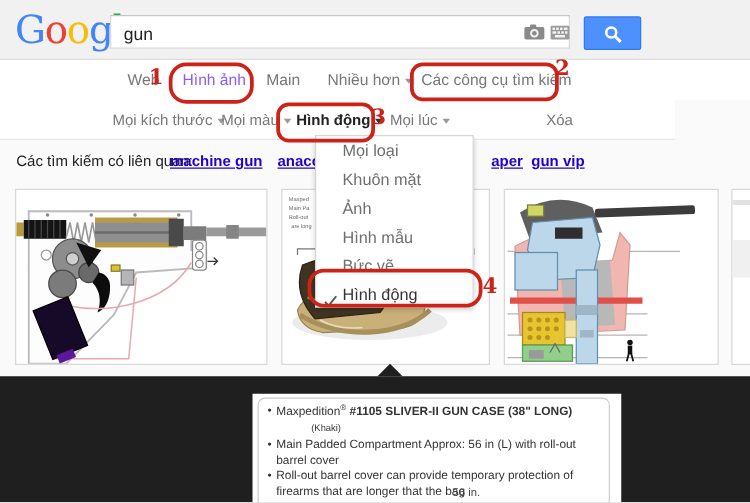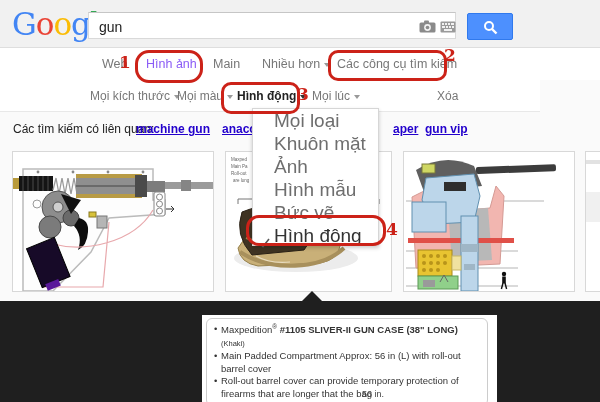--- a/index.html
+++ b/index.html
@@ -39,35 +39,35 @@
   .rel-prefix{color:#222;}
   .rel-link{color:#2200cc;font-weight:bold;text-decoration:underline;cursor:pointer;padding-left:20px;}
   
   .thumb{position:absolute;top:151px;height:139px;background:#fff;border:1px solid #d8d8d8;
          box-sizing:content-box;cursor:pointer;}
   .t1{left:12px;width:200px}.t2{left:225px;width:165px}.t3{left:403px;width:170px}.t4{left:585px;width:15px}
   .thumb svg{display:block}
   
   .menu{position:absolute;left:252px;top:108px;width:127px;height:138px;background:#fff;
         border:1px solid #d6d6d6;box-shadow:0 2px 4px rgba(0,0,0,.2);z-index:5;box-sizing:border-box;}
-  .menu .mi{position:relative;height:23px;line-height:23px;padding-left:21px;font-size:19px;color:#6e6e6e;cursor:pointer;}
+  .menu .mi{position:relative;height:23px;line-height:23px;padding-left:21px;font-size:13px;color:#6e6e6e;cursor:pointer;}
   .menu .checked{color:#333;}
   .check{position:absolute;left:6px;top:6px;}
   
   .panel{position:absolute;left:0;top:301px;width:600px;height:101px;background:#1f1f1f;}
   .panel-arrow{position:absolute;left:302px;top:291px;width:0;height:0;
                border-left:10px solid transparent;border-right:10px solid transparent;
                border-bottom:10px solid #1f1f1f;}
   .preview{position:absolute;left:202px;top:315px;width:295px;height:87px;background:#fff;}
   .spec-card{position:absolute;left:4px;top:3px;width:270px;border:1px solid #ccc;border-radius:6px;
              padding:4px 4px 4px 6px;font-size:9.5px;line-height:1.35;color:#333;}
   .bullet{padding-left:8px;position:relative;}
   .bullet::before{content:"•";position:absolute;left:1px;top:0;color:#333;}
   .b-bold{font-weight:bold;}
-  .b-small{font-size:7.5px;}
+  .b-small{font-size:7.5px;margin-left:28px;}
   .sup{font-size:6.5px;vertical-align:super;}
   .dim-label{position:absolute;left:160px;top:74px;font-size:9px;color:#444;}
   
   .ann{position:absolute;border:3px solid #cc2218;border-radius:14px;z-index:9;pointer-events:none;}
   .a1{left:135px;top:50px;width:62px;height:27px;}
   .a2{left:328px;top:50px;width:113px;height:25px;border-radius:10px;}
   .a3{left:221px;top:82px;width:73px;height:26px;border-radius:10px;}
   .a4{left:246px;top:215px;width:134px;height:25px;border-radius:13px;}
   .num{position:absolute;color:#cc2218;font-family:"DejaVu Serif",serif;font-weight:bold;
        font-size:17px;z-index:9;pointer-events:none;}

